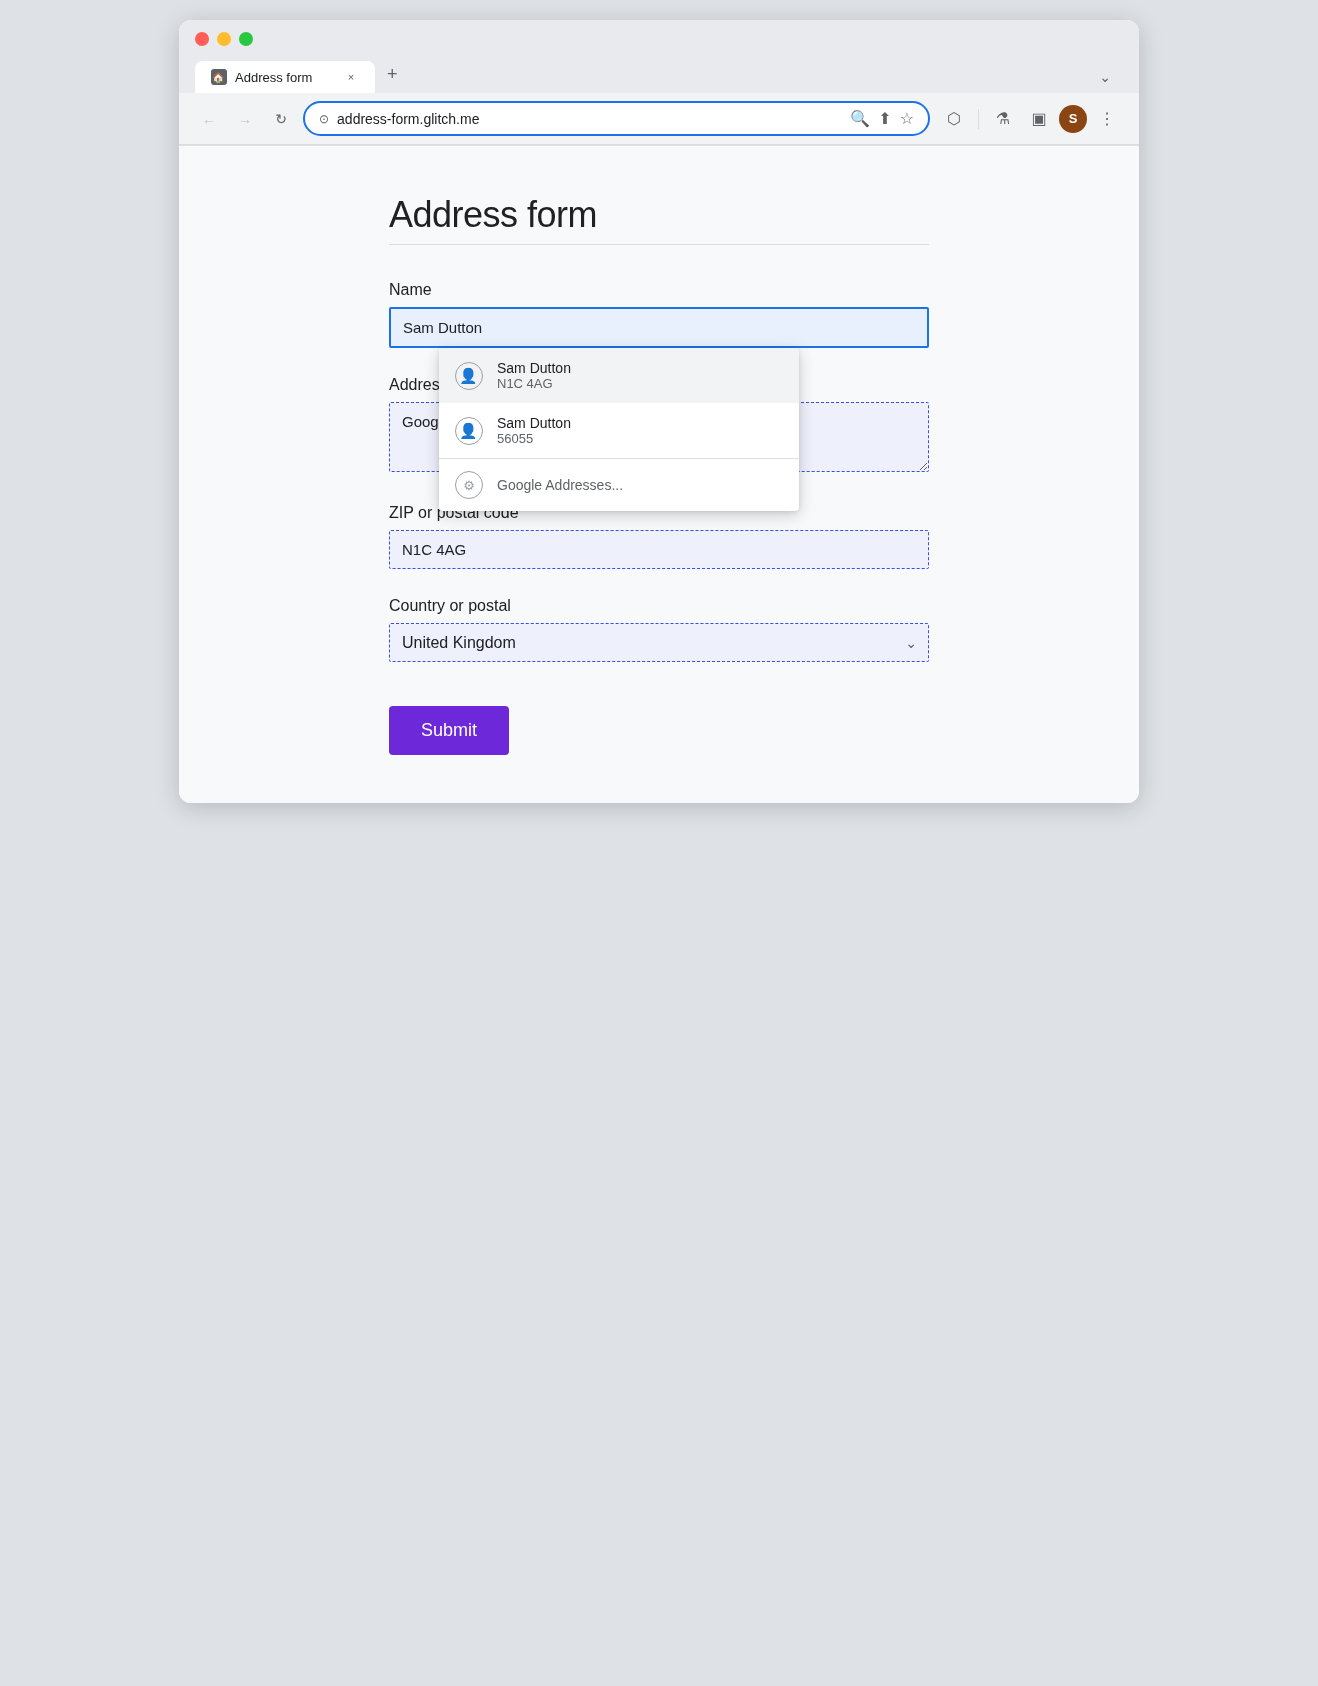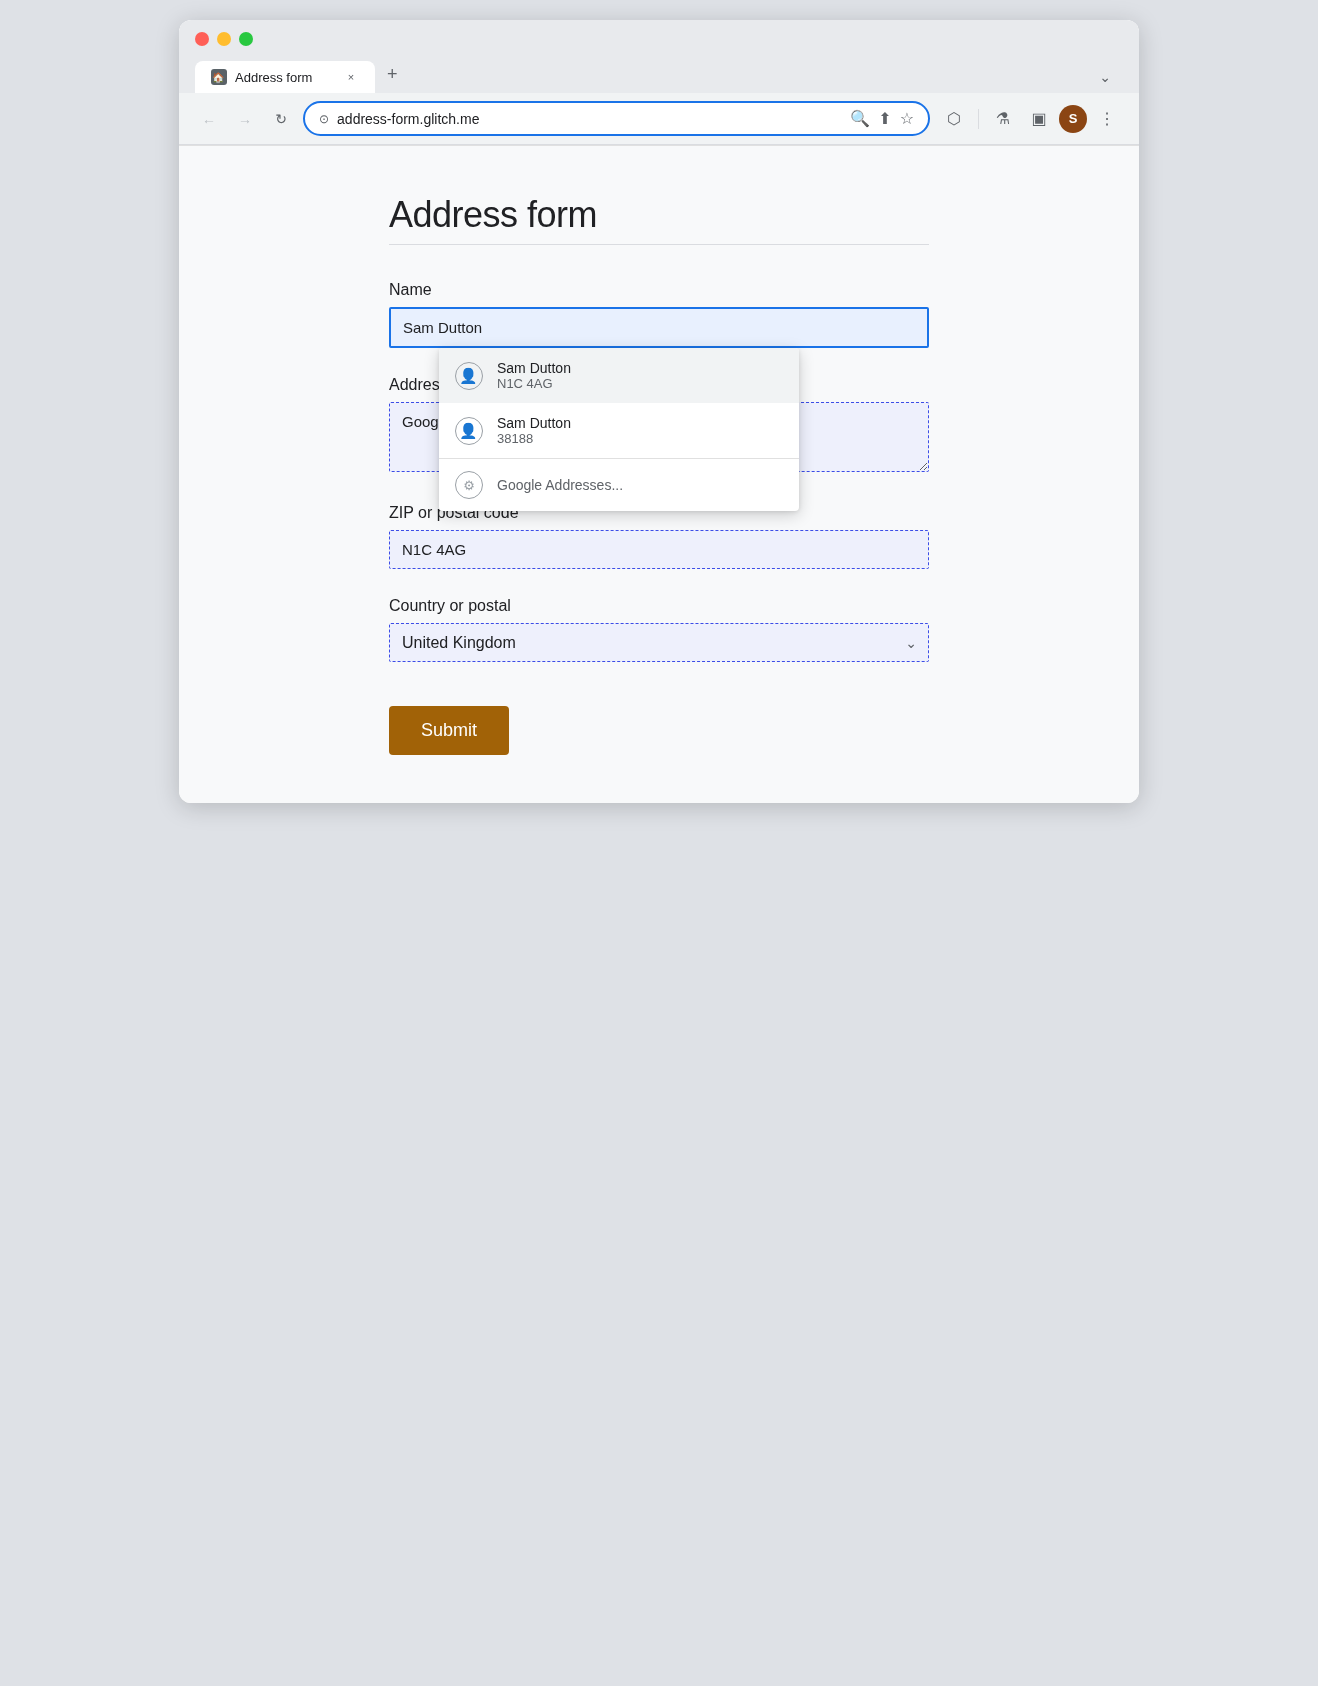--- a/index.html
+++ b/index.html
@@ -288,21 +288,21 @@
       position: absolute;
       right: 12px;
       top: 50%;
       transform: translateY(-50%);
       font-size: 14px;
       color: #5f6368;
       pointer-events: none;
     }
 
     .submit-btn {
-      background: #a16207;
+      background: #6d28d9;
       color: #ffffff;
       border: none;
       padding: 14px 32px;
       font-size: 18px;
       font-weight: 500;
       border-radius: 4px;
       cursor: pointer;
       margin-top: 16px;
     }
 
@@ -455,21 +455,21 @@
               <div class="autocomplete-item-icon">👤</div>
               <div class="autocomplete-item-text">
                 <span class="autocomplete-name">Sam Dutton</span>
                 <span class="autocomplete-detail">N1C 4AG</span>
               </div>
             </div>
             <div class="autocomplete-item">
               <div class="autocomplete-item-icon">👤</div>
               <div class="autocomplete-item-text">
                 <span class="autocomplete-name">Sam Dutton</span>
-                <span class="autocomplete-detail">38188</span>
+                <span class="autocomplete-detail">56055</span>
               </div>
             </div>
             <hr class="autocomplete-divider">
             <div class="autocomplete-item">
               <div class="autocomplete-manage-icon">⚙</div>
               <span class="autocomplete-manage">Google Addresses...</span>
             </div>
           </div>
         </div>
       </div>

